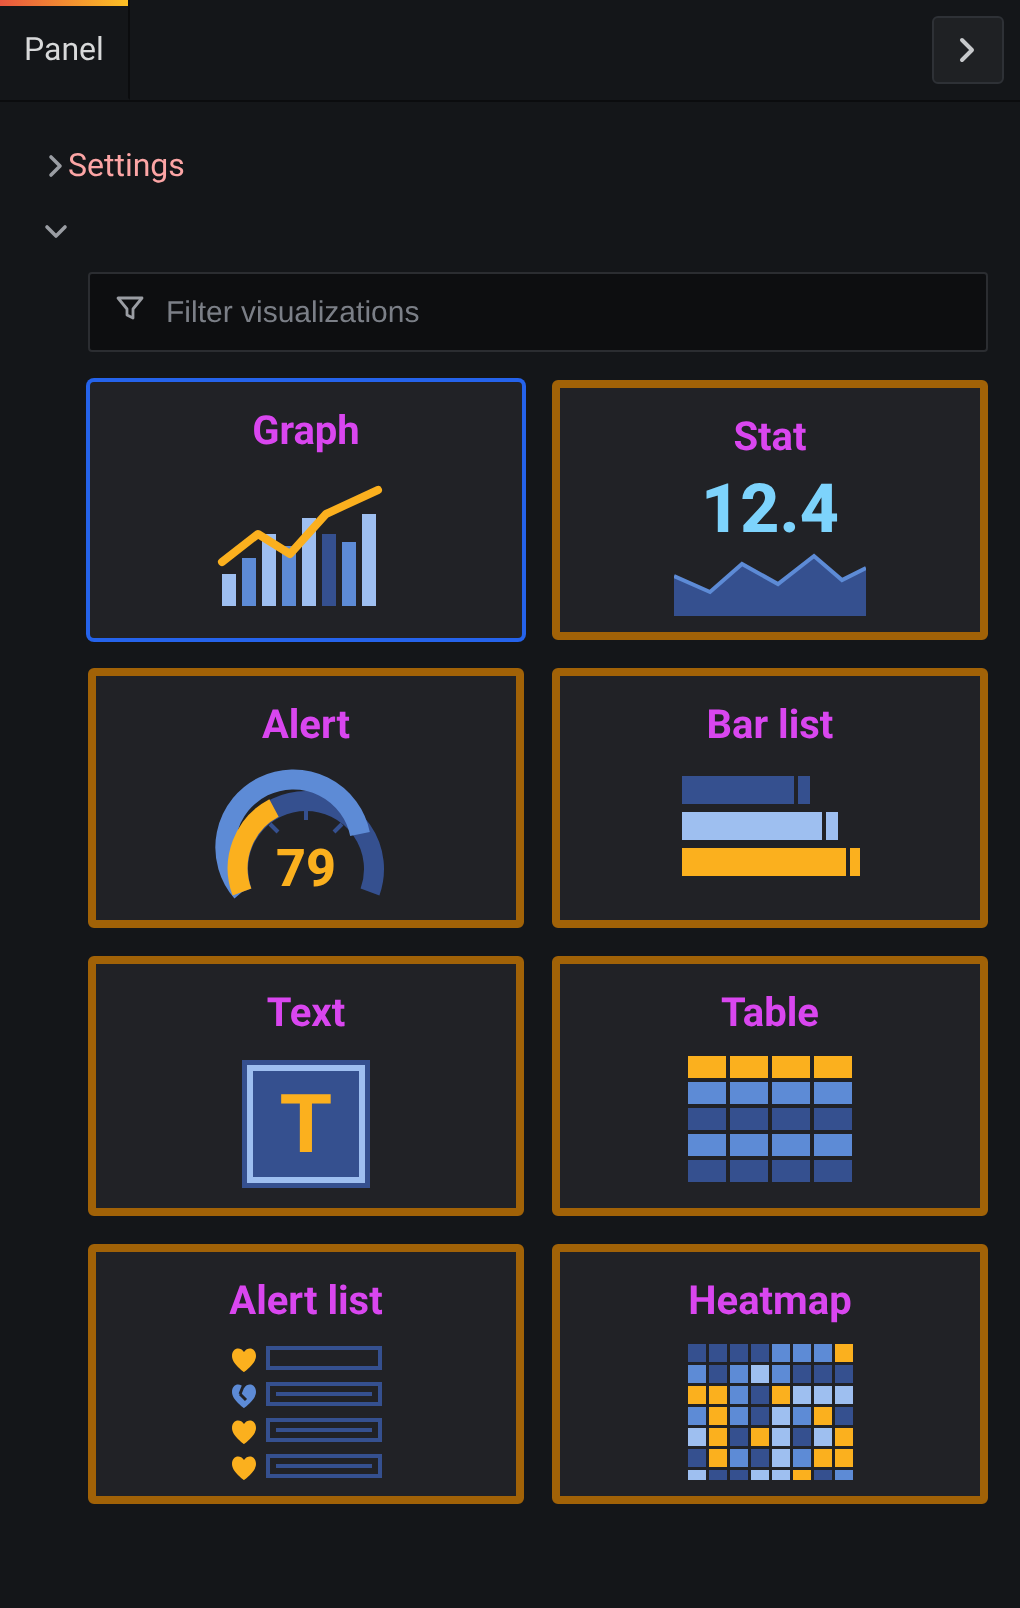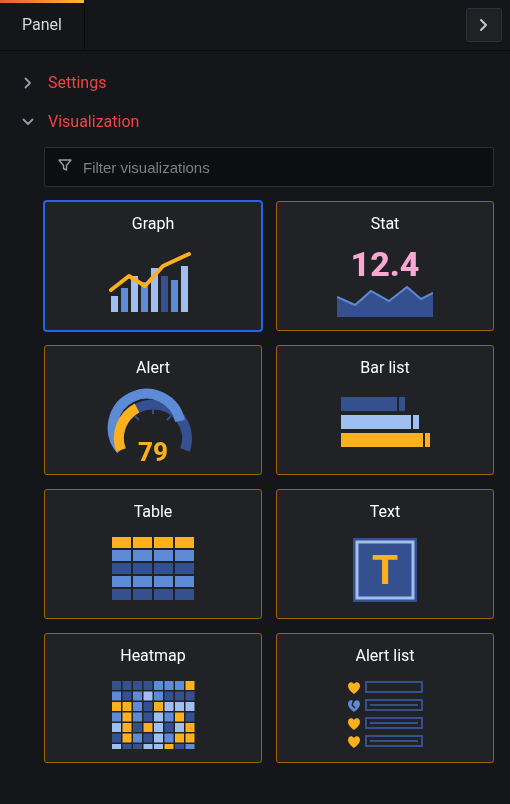--- a/index.html
+++ b/index.html
@@ -25,21 +25,21 @@
     border-bottom: 1px solid #0b0c0e;
     display: flex;
     align-items: stretch;
     padding: 0 8px 0 0;
     position: relative;
   }
   .tabbar .tabs { display: flex; }
   .tab {
     display: flex;
     align-items: center;
-    padding: 0 22px;
+    padding: 0 12px;
     font-size: 16px;
     color: #d8d9da;
     background: #212124;
     border-right: 1px solid #0b0c0e;
     border-bottom: 1px solid #212124;
     position: relative;
     cursor: pointer;
   }
   .tab.active::before {
     content: "";
@@ -63,25 +63,24 @@
   .body {
     flex: 1;
     overflow-y: auto;
     padding: 12px 8px 12px 8px;
   }
 
   
   .section-row {
     display: flex;
     align-items: center;
-    gap: 14px;
     padding: 10px 10px 10px 14px;
     cursor: pointer;
     font-size: 16px;
-    color: #ef4444;
+    color: #fca5a5;
   }
   .section-row .chev {
     width: 12px;
     display: flex;
     justify-content: center;
   }
 
   .viz-body {
     padding: 6px 8px 8px 36px;
   }
@@ -107,37 +106,37 @@
   }
   .filter-wrap input::placeholder { color: #7b7f87; }
 
   .grid {
     display: grid;
     grid-template-columns: 1fr 1fr;
     gap: 14px;
   }
   .card {
     background: #212226;
-    border: 1px solid #a16207;
+    border: 4px solid #a16207;
     border-radius: 3px;
     height: 130px;
     display: flex;
     flex-direction: column;
     align-items: center;
     padding: 12px 8px 8px 8px;
     cursor: pointer;
   }
   .card.selected {
     border: 1px solid #2563eb;
     box-shadow: 0 0 0 1px #2563eb;
   }
   .card .title {
-    font-size: 16px;
-    color: #ffffff;
-    font-weight: 400;
+    font-size: 20px;
+    color: #d946ef;
+    font-weight: 700;
     margin-bottom: 8px;
   }
   .card .art {
     flex: 1;
     display: flex;
     align-items: center;
     justify-content: center;
   }
   .card svg { display: block; }
 
@@ -173,21 +172,20 @@
       </span>
       <span>Settings</span>
     </div>
 
     <div class="section-row">
       <span class="chev">
         <svg width="12" height="8" viewBox="0 0 12 8">
             <path d="M1.5 1.5 L6 6 L10.5 1.5" fill="none" stroke="#9a9da3" stroke-width="1.8" stroke-linecap="round" stroke-linejoin="round"></path>
           </svg>
       </span>
-      <span>Visualization</span>
     </div>
 
     <div class="viz-body">
 
       <div class="filter-wrap">
         <span>
           <svg width="16" height="16" viewBox="0 0 16 16">
             <path d="M2 3 H14 L9.5 8.5 V13 L6.5 11.5 V8.5 Z" fill="none" stroke="#9a9da3" stroke-width="1.4" stroke-linejoin="round"></path>
           </svg>
         </span>
@@ -211,21 +209,21 @@
               <rect x="76" y="20" width="7" height="46" fill="#9ebff0"></rect>
 
               <path d="M6 44 L24 30 L40 40 L58 20 L84 8" fill="none" stroke="#fbb01e" stroke-width="4" stroke-linecap="round" stroke-linejoin="round"></path>
             </svg>
           </div>
         </div>
 
         <div class="card">
           <div class="title">Stat</div>
           <div class="art" style="flex-direction:column;gap:0;">
-            <div style="font-size:34px;font-weight:800;color:#f9a8d4;line-height:1;">12.4</div>
+            <div style="font-size:34px;font-weight:800;color:#7dd3fc;line-height:1;">12.4</div>
             <svg width="96" height="36" viewBox="0 0 96 36">
               <path d="M0 16 L18 24 L34 10 L52 20 L70 6 L84 18 L96 12 L96 36 L0 36 Z" fill="#35508f"></path>
               <path d="M0 16 L18 24 L34 10 L52 20 L70 6 L84 18 L96 12" fill="none" stroke="#5d8bd6" stroke-width="2"></path>
             </svg>
           </div>
         </div>
 
         <div class="card">
           <div class="title">Alert</div>
           <div class="art" style="position:relative;">
@@ -233,39 +231,50 @@
               <path d="M16 64 A34 34 0 1 1 80 64" fill="none" stroke="#35508f" stroke-width="10" stroke-linecap="butt"></path>
               <path d="M16 64 A34 34 0 1 1 75 35" fill="none" stroke="#5d8bd6" stroke-width="10" stroke-linecap="butt"></path>
               <path d="M16 64 A34 34 0 0 1 32 22" fill="none" stroke="#fbb01e" stroke-width="10" stroke-linecap="butt"></path>
 
               <g stroke="#35508f" stroke-width="2">
                 <line x1="48" y1="22" x2="48" y2="28"></line>
                 <line x1="30" y1="30" x2="34" y2="34"></line>
                 <line x1="66" y1="30" x2="62" y2="34"></line>
               </g>
             </svg>
-            <div style="position:absolute;left:0;right:0;top:52px;text-align:center;font-size:26px;font-weight:800;color:#fbb01e;">79</div>
+            <div style="position:absolute;left:0;right:0;top:38px;text-align:center;font-size:26px;font-weight:800;color:#fbb01e;">79</div>
           </div>
         </div>
 
         <div class="card">
           <div class="title">Bar list</div>
           <div class="art">
             <svg width="96" height="66" viewBox="0 0 96 66">
               <rect x="4" y="4" width="56" height="14" fill="#35508f"></rect>
               <rect x="62" y="4" width="6" height="14" fill="#35508f"></rect>
               <rect x="4" y="22" width="70" height="14" fill="#9ebff0"></rect>
               <rect x="76" y="22" width="6" height="14" fill="#9ebff0"></rect>
               <rect x="4" y="40" width="82" height="14" fill="#fbb01e"></rect>
               <rect x="88" y="40" width="5" height="14" fill="#fbb01e"></rect>
             </svg>
           </div>
         </div>
 
         <div class="card">
+          <div class="title">Text</div>
+          <div class="art">
+            <svg width="72" height="72" viewBox="0 0 72 72">
+              <rect x="4" y="4" width="64" height="64" fill="#35508f"></rect>
+              <rect x="8" y="8" width="56" height="56" fill="none" stroke="#9ebff0" stroke-width="3"></rect>
+              <text x="36" y="50" text-anchor="middle" font-size="42" font-weight="900" fill="#fbb01e" font-family="Arial">T</text>
+            </svg>
+          </div>
+        </div>
+
+        <div class="card">
           <div class="title">Table</div>
           <div class="art">
             <svg width="86" height="70" viewBox="0 0 86 70">
 
               <g>
 
                 <rect x="2" y="2" width="19" height="11" fill="#fbb01e"></rect>
                 <rect x="23" y="2" width="19" height="11" fill="#fbb01e"></rect>
                 <rect x="44" y="2" width="19" height="11" fill="#fbb01e"></rect>
                 <rect x="65" y="2" width="19" height="11" fill="#fbb01e"></rect>
@@ -288,26 +297,43 @@
                 <rect x="2" y="54" width="19" height="11" fill="#35508f"></rect>
                 <rect x="23" y="54" width="19" height="11" fill="#35508f"></rect>
                 <rect x="44" y="54" width="19" height="11" fill="#35508f"></rect>
                 <rect x="65" y="54" width="19" height="11" fill="#35508f"></rect>
               </g>
             </svg>
           </div>
         </div>
 
         <div class="card">
-          <div class="title">Text</div>
-          <div class="art">
-            <svg width="72" height="72" viewBox="0 0 72 72">
-              <rect x="4" y="4" width="64" height="64" fill="#35508f"></rect>
-              <rect x="8" y="8" width="56" height="56" fill="none" stroke="#9ebff0" stroke-width="3"></rect>
-              <text x="36" y="50" text-anchor="middle" font-size="42" font-weight="900" fill="#fbb01e" font-family="Arial">T</text>
+          <div class="title">Alert list</div>
+          <div class="art">
+            <svg width="90" height="72" viewBox="0 0 90 72">
+
+              <g id="al">
+
+                <path d="M8 8 C8 4 12 3 14 6 C16 3 20 4 20 8 C20 12 14 16 14 16 C14 16 8 12 8 8 Z" fill="#fbb01e"></path>
+                <rect x="26" y="4" width="56" height="10" fill="none" stroke="#35508f" stroke-width="2"></rect>
+
+                <path d="M8 26 C8 22 12 21 14 24 C16 21 20 22 20 26 C20 30 14 34 14 34 C14 34 8 30 8 26 Z" fill="#5d8bd6"></path>
+                <line x1="14" y1="22" x2="12" y2="27" stroke="#212226" stroke-width="1.5"></line>
+                <line x1="12" y1="27" x2="15" y2="30" stroke="#212226" stroke-width="1.5"></line>
+                <rect x="26" y="22" width="56" height="10" fill="none" stroke="#35508f" stroke-width="2"></rect>
+                <line x1="30" y1="27" x2="78" y2="27" stroke="#35508f" stroke-width="2"></line>
+
+                <path d="M8 44 C8 40 12 39 14 42 C16 39 20 40 20 44 C20 48 14 52 14 52 C14 52 8 48 8 44 Z" fill="#fbb01e"></path>
+                <rect x="26" y="40" width="56" height="10" fill="none" stroke="#35508f" stroke-width="2"></rect>
+                <line x1="30" y1="45" x2="78" y2="45" stroke="#35508f" stroke-width="2"></line>
+
+                <path d="M8 62 C8 58 12 57 14 60 C16 57 20 58 20 62 C20 66 14 70 14 70 C14 70 8 66 8 62 Z" fill="#fbb01e"></path>
+                <rect x="26" y="58" width="56" height="10" fill="none" stroke="#35508f" stroke-width="2"></rect>
+                <line x1="30" y1="63" x2="78" y2="63" stroke="#35508f" stroke-width="2"></line>
+              </g>
             </svg>
           </div>
         </div>
 
         <div class="card">
           <div class="title">Heatmap</div>
           <div class="art">
             <svg width="86" height="70" viewBox="0 0 86 70" id="heatmap-svg">
                 <rect x="2" y="2" width="9" height="9" fill="#35508f"></rect>
                 <rect x="12.5" y="2" width="9" height="9" fill="#35508f"></rect>
@@ -362,44 +388,16 @@
                 <rect x="23" y="65" width="9" height="9" fill="#35508f"></rect>
                 <rect x="33.5" y="65" width="9" height="9" fill="#9ebff0"></rect>
                 <rect x="44" y="65" width="9" height="9" fill="#9ebff0"></rect>
                 <rect x="54.5" y="65" width="9" height="9" fill="#fbb01e"></rect>
                 <rect x="65" y="65" width="9" height="9" fill="#35508f"></rect>
                 <rect x="75.5" y="65" width="9" height="9" fill="#5d8bd6"></rect>
               </svg>
           </div>
         </div>
 
-        <div class="card">
-          <div class="title">Alert list</div>
-          <div class="art">
-            <svg width="90" height="72" viewBox="0 0 90 72">
-
-              <g id="al">
-
-                <path d="M8 8 C8 4 12 3 14 6 C16 3 20 4 20 8 C20 12 14 16 14 16 C14 16 8 12 8 8 Z" fill="#fbb01e"></path>
-                <rect x="26" y="4" width="56" height="10" fill="none" stroke="#35508f" stroke-width="2"></rect>
-
-                <path d="M8 26 C8 22 12 21 14 24 C16 21 20 22 20 26 C20 30 14 34 14 34 C14 34 8 30 8 26 Z" fill="#5d8bd6"></path>
-                <line x1="14" y1="22" x2="12" y2="27" stroke="#212226" stroke-width="1.5"></line>
-                <line x1="12" y1="27" x2="15" y2="30" stroke="#212226" stroke-width="1.5"></line>
-                <rect x="26" y="22" width="56" height="10" fill="none" stroke="#35508f" stroke-width="2"></rect>
-                <line x1="30" y1="27" x2="78" y2="27" stroke="#35508f" stroke-width="2"></line>
-
-                <path d="M8 44 C8 40 12 39 14 42 C16 39 20 40 20 44 C20 48 14 52 14 52 C14 52 8 48 8 44 Z" fill="#fbb01e"></path>
-                <rect x="26" y="40" width="56" height="10" fill="none" stroke="#35508f" stroke-width="2"></rect>
-                <line x1="30" y1="45" x2="78" y2="45" stroke="#35508f" stroke-width="2"></line>
-
-                <path d="M8 62 C8 58 12 57 14 60 C16 57 20 58 20 62 C20 66 14 70 14 70 C14 70 8 66 8 62 Z" fill="#fbb01e"></path>
-                <rect x="26" y="58" width="56" height="10" fill="none" stroke="#35508f" stroke-width="2"></rect>
-                <line x1="30" y1="63" x2="78" y2="63" stroke="#35508f" stroke-width="2"></line>
-              </g>
-            </svg>
-          </div>
-        </div>
-
       </div>
     </div>
   </div>
 </div>
 
 </body></html>

